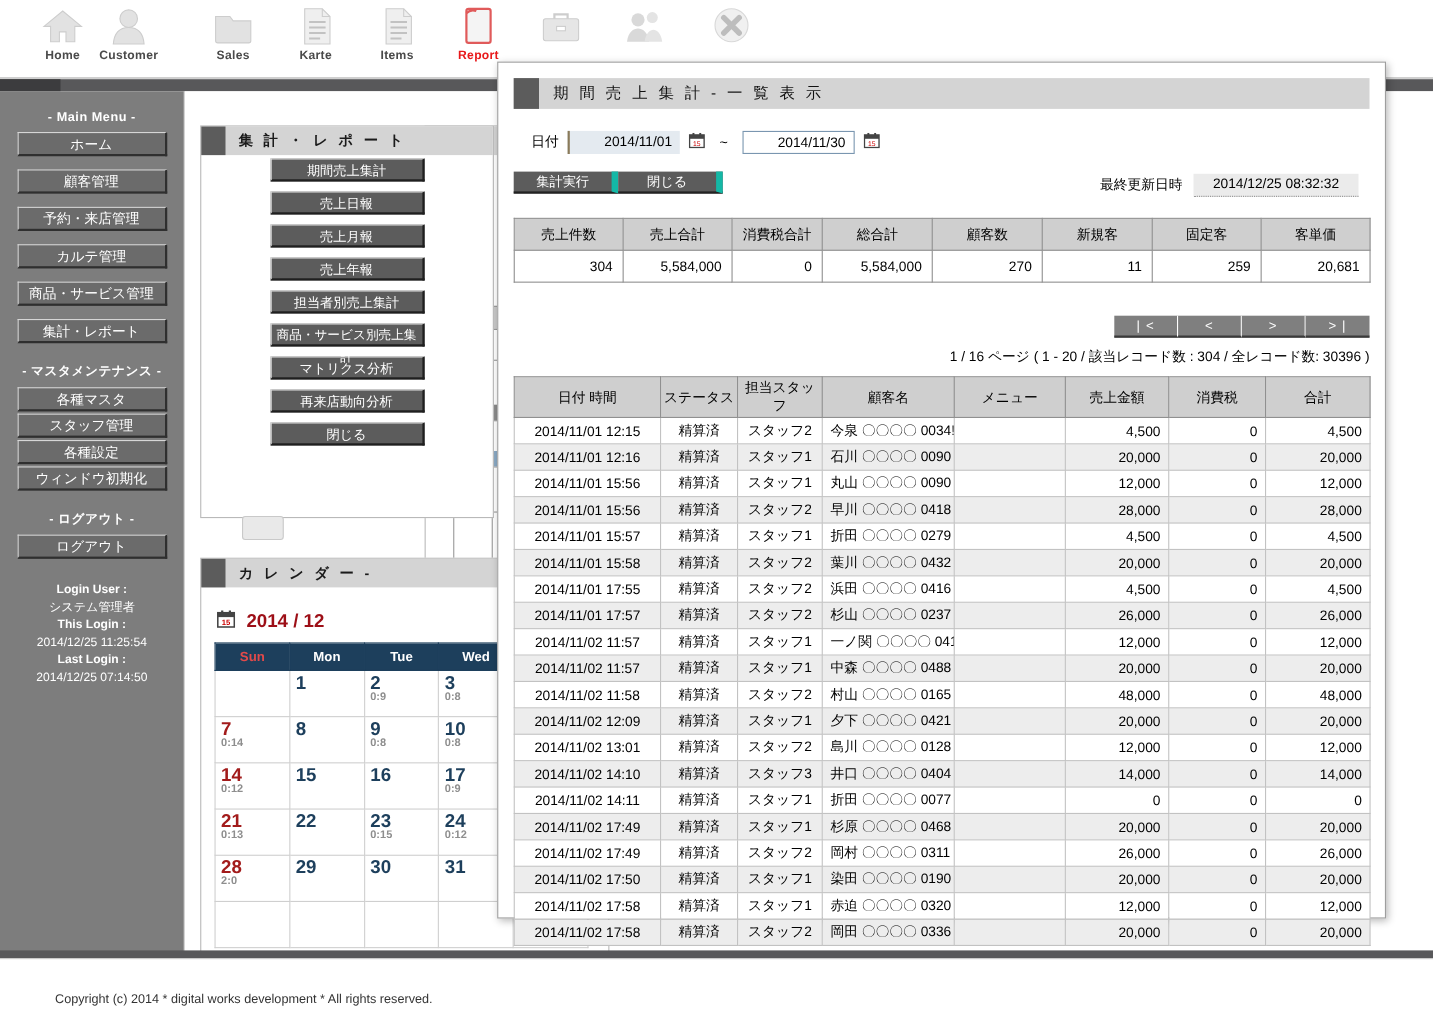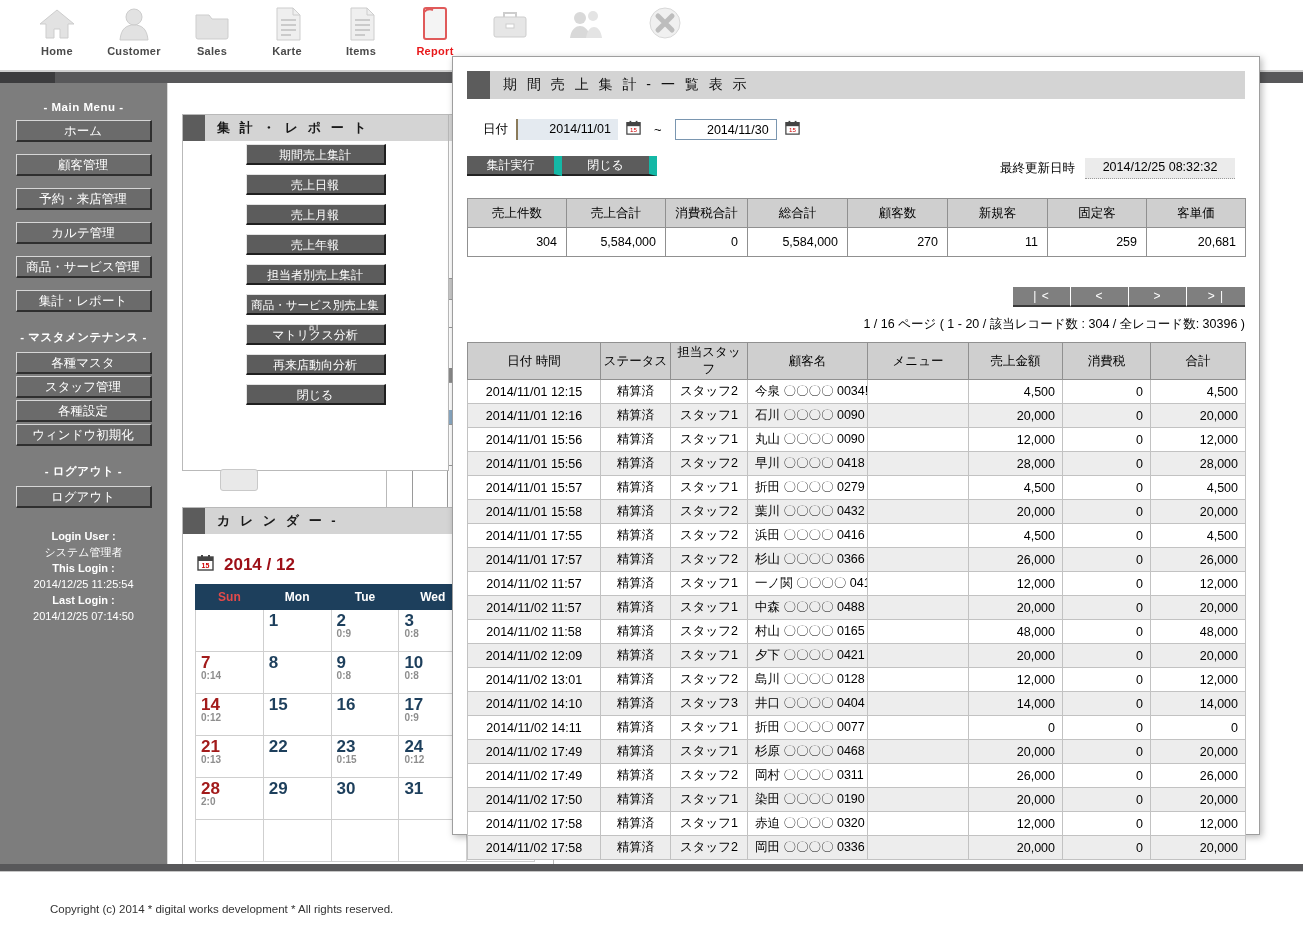--- a/index.html
+++ b/index.html
@@ -148,21 +148,21 @@
     position:absolute;right:24px;top:101px;display:flex;align-items:center;
   }
   #lastupd .lu-lbl{font-size:12.5px;margin-right:10px;}
   #lastupd .lu-val{
     width:150px;height:20px;line-height:19px;background:#ebebeb;border-bottom:1px dotted #999;
     font-size:12.5px;text-align:center;
   }
   #actbtns{margin:15px 0 0 14px;display:flex;}
   .actbtn{
     width:95px;height:20px;background:#5c5c5c;color:#fff;font-size:12px;text-align:center;
-    line-height:19px;border-right:8px solid #14b8a6;border-bottom:2px solid #222;cursor:pointer;
+    line-height:19px;border-right:6px solid #14b8a6;border-bottom:2px solid #222;cursor:pointer;
     box-sizing:border-box;
   }
   
   table.summary{
     border-collapse:collapse;margin:22px 0 0 14px;width:778px;table-layout:fixed;
   }
   table.summary th{
     background:#cfcfcf;border:1px solid #909090;height:26px;font-size:12.5px;font-weight:normal;
   }
   table.summary td{
@@ -208,21 +208,21 @@
   <div class="navitem" id="nav0" style="left:12px;">
     <div class="navglyph">
       <svg width="40" height="36" viewBox="0 0 40 36">
           <g filter="">
             <path d="M20 4 L37 18 L31 18 L31 32 L23 32 L23 23 L17 23 L17 32 L9 32 L9 18 L3 18 Z" fill="#e2e2e2" stroke="#cdcdcd" stroke-width="1"></path>
           </g>
         </svg>
     </div>
     <div class="navlabel">Home</div>
   </div>
-  <div class="navitem" style="left:89px;">
+  <div class="navitem" style="left:72px;">
     <div class="navglyph">
       <svg width="40" height="36" viewBox="0 0 40 36">
           <circle cx="20" cy="11" r="8" fill="#e2e2e2" stroke="#cdcdcd"></circle>
           <path d="M6 34 C7 22 13 19 20 19 C27 19 33 22 34 34 Z" fill="#e2e2e2" stroke="#cdcdcd"></path>
         </svg>
     </div>
     <div class="navlabel">Customer</div>
   </div>
   <div class="navitem" style="left:167px;">
     <div class="navglyph">
@@ -631,21 +631,21 @@
           <td class="l">浜田 〇〇〇〇 0416</td>
           <td class="l"></td>
           <td class="r">4,500</td>
           <td class="r">0</td>
           <td class="r">4,500</td>
         </tr>
         <tr class="alt">
           <td class="c">2014/11/01 17:57</td>
           <td class="c">精算済</td>
           <td class="c">スタッフ2</td>
-          <td class="l">杉山 〇〇〇〇 0366</td>
+          <td class="l">杉山 〇〇〇〇 0237</td>
           <td class="l"></td>
           <td class="r">26,000</td>
           <td class="r">0</td>
           <td class="r">26,000</td>
         </tr>
         <tr>
           <td class="c">2014/11/02 11:57</td>
           <td class="c">精算済</td>
           <td class="c">スタッフ1</td>
           <td class="l">一ノ関 〇〇〇〇 041</td>

